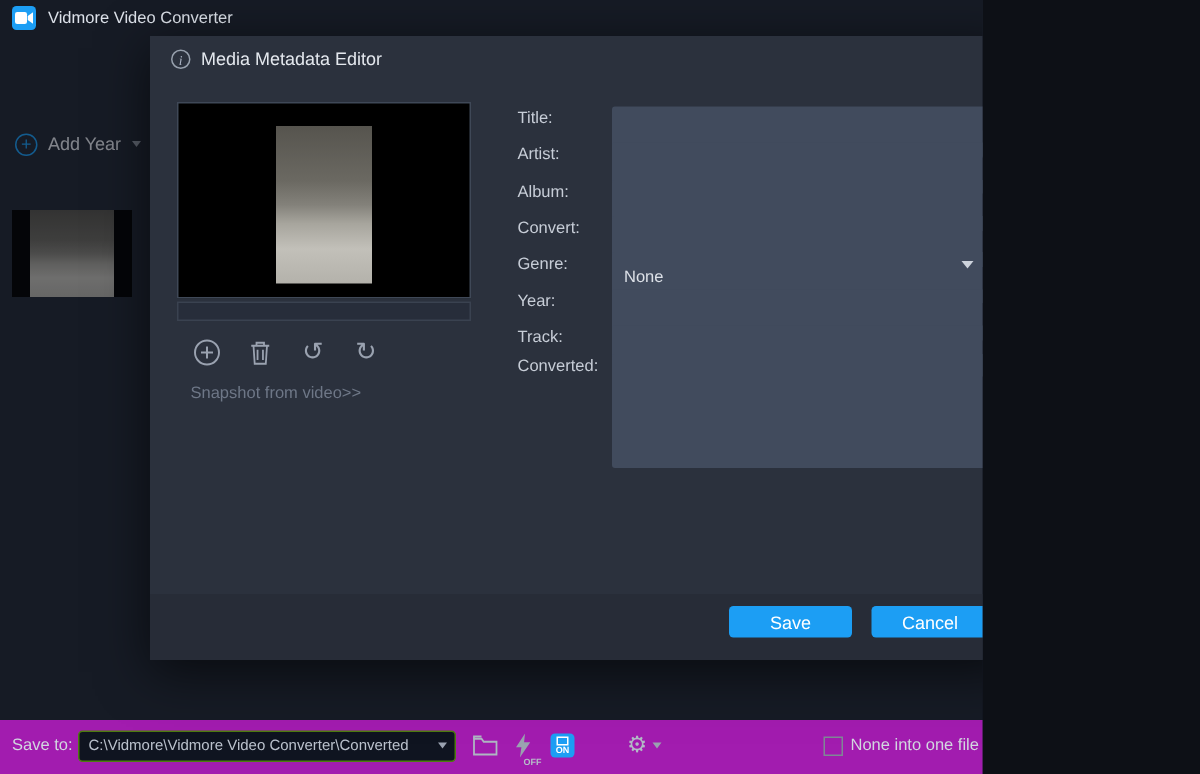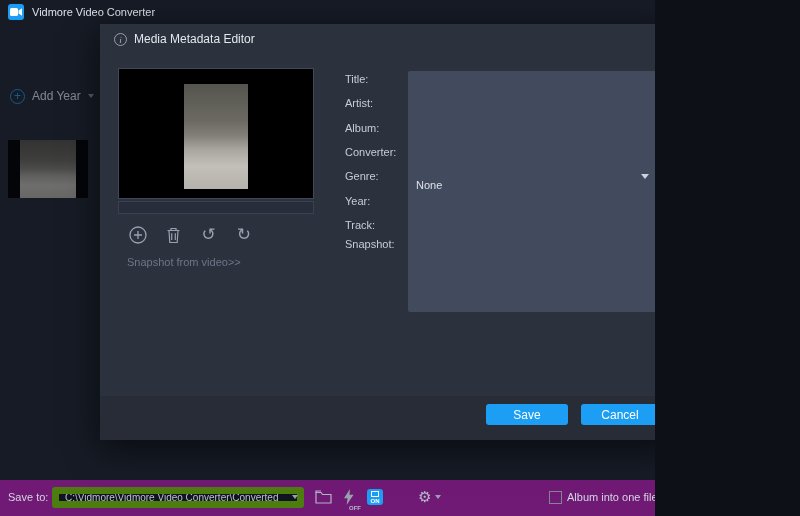--- a/index.html
+++ b/index.html
@@ -65,24 +65,24 @@
        color:#e3e7ee;font-size:11px;padding:17px 6px;box-sizing:border-box;font-family:inherit;}
   .sel{display:flex;align-items:center;cursor:pointer;}
   .sel .val{font-size:11px;color:#dde1e8;padding-left:2px;}
   .sel .caret{position:absolute;right:9px;top:6px;}
   .tarea{position:absolute;left:308px;top:212px;width:250px;height:76px;background:#414b5d;border:none;border-radius:2px;
          color:#e3e7ee;font-size:11px;padding:4px 6px;box-sizing:border-box;resize:none;font-family:inherit;}
   .dlg-footer{position:absolute;left:0;bottom:0;width:100%;height:44px;background:#272c37;}
   .btn{position:absolute;top:380px;height:21px;background:#1C9EF4;border:none;border-radius:3px;color:#fff;
        font-size:12px;font-family:inherit;cursor:pointer;}
   
-  .bottombar{position:absolute;left:0;top:480px;width:800px;height:36px;background:#701a75;z-index:5;}
+  .bottombar{position:absolute;left:0;top:480px;width:800px;height:36px;background:#a21caf;z-index:5;}
   .saveto{position:absolute;left:8px;top:11px;font-size:11px;color:#d2d7e0;}
   .pathwrap{position:absolute;left:52px;top:7px;width:252px;height:21px;}
-  .pathin{width:100%;height:100%;background:#0f1420;border:7px solid #4d7c0f;border-radius:3px;color:#bac1cc;
+  .pathin{width:100%;height:100%;background:#0f1420;border:1px solid #4d7c0f;border-radius:3px;color:#bac1cc;
           font-size:10px;padding:0 18px 0 6px;box-sizing:border-box;font-family:inherit;}
   .pcaret{position:absolute;right:6px;top:8px;}
   .bbico{position:absolute;display:flex;align-items:center;justify-content:center;cursor:pointer;}
   .folder{left:315px;top:10px;}
   .boltwrap{left:343px;top:9px;position:absolute;cursor:pointer;}
   .offtxt{position:absolute;bottom:-2px;right:-7px;font-size:6px;font-weight:700;font-style:normal;color:#b6bdc8;}
   .hwon{left:367px;top:9px;width:16px;height:16px;background:#1C9EF4;border-radius:3px;position:absolute;cursor:pointer;}
   .hwon:before{content:"";position:absolute;top:2px;left:4px;width:8px;height:6px;border:1px solid #fff;box-sizing:border-box;}
   .ontxt{position:absolute;bottom:1px;left:0;right:0;text-align:center;font-size:6px;font-weight:700;font-style:normal;color:#fff;}
   .gearwrap{left:418px;top:7px;position:absolute;display:flex;align-items:flex-start;cursor:pointer;}
@@ -181,35 +181,35 @@
       <span class="tool rot">↻</span>
     </div>
     <div class="hint">Snapshot from video&gt;&gt;</div>
 
     <span class="flabel" style="top:47px">Title:</span>
     <input class="tin" style="top: 47px;">
     <span class="flabel" style="top:71px">Artist:</span>
     <input class="tin" style="top: 71px;">
     <span class="flabel" style="top:96px">Album:</span>
     <input class="tin" style="top: 96px;">
-    <span class="flabel" style="top:120px">Converter:</span>
+    <span class="flabel" style="top:120px">Convert:</span>
     <input class="tin" style="top: 120px;">
 
     <span class="flabel" style="top:144px">Genre:</span>
     <div class="tin sel" style="top:144px">
       <span class="val">None</span>
       <span class="caret lt"></span>
     </div>
 
     <span class="flabel" style="top:169px">Year:</span>
     <input class="tin" style="top: 169px;">
     <span class="flabel" style="top:193px">Track:</span>
     <input class="tin" style="top: 193px;">
 
-    <span class="flabel" style="top:212px">Snapshot:</span>
+    <span class="flabel" style="top:212px">Converted:</span>
     <textarea class="tarea" style=""></textarea>
 
     <div class="dlg-footer"></div>
     <button class="btn" style="left:386px;width:82px">Save</button>
     <button class="btn" style="left:481px;width:78px">Cancel</button>
   </div>
 
   <div class="bottombar">
     <span class="saveto">Save to:</span>
     <div class="pathwrap">
@@ -229,16 +229,16 @@
       <i class="offtxt">OFF</i>
     </span>
     <span class="hwon">
       <i class="ontxt">ON</i>
     </span>
     <span class="gearwrap">
       <span class="gear">⚙</span>
       <span class="caret sm"></span>
     </span>
     <span class="cbx"></span>
-    <span class="mergelabel">Album into one file</span>
+    <span class="mergelabel">None into one file</span>
   </div>
 
 </div>
 
 </body></html>

